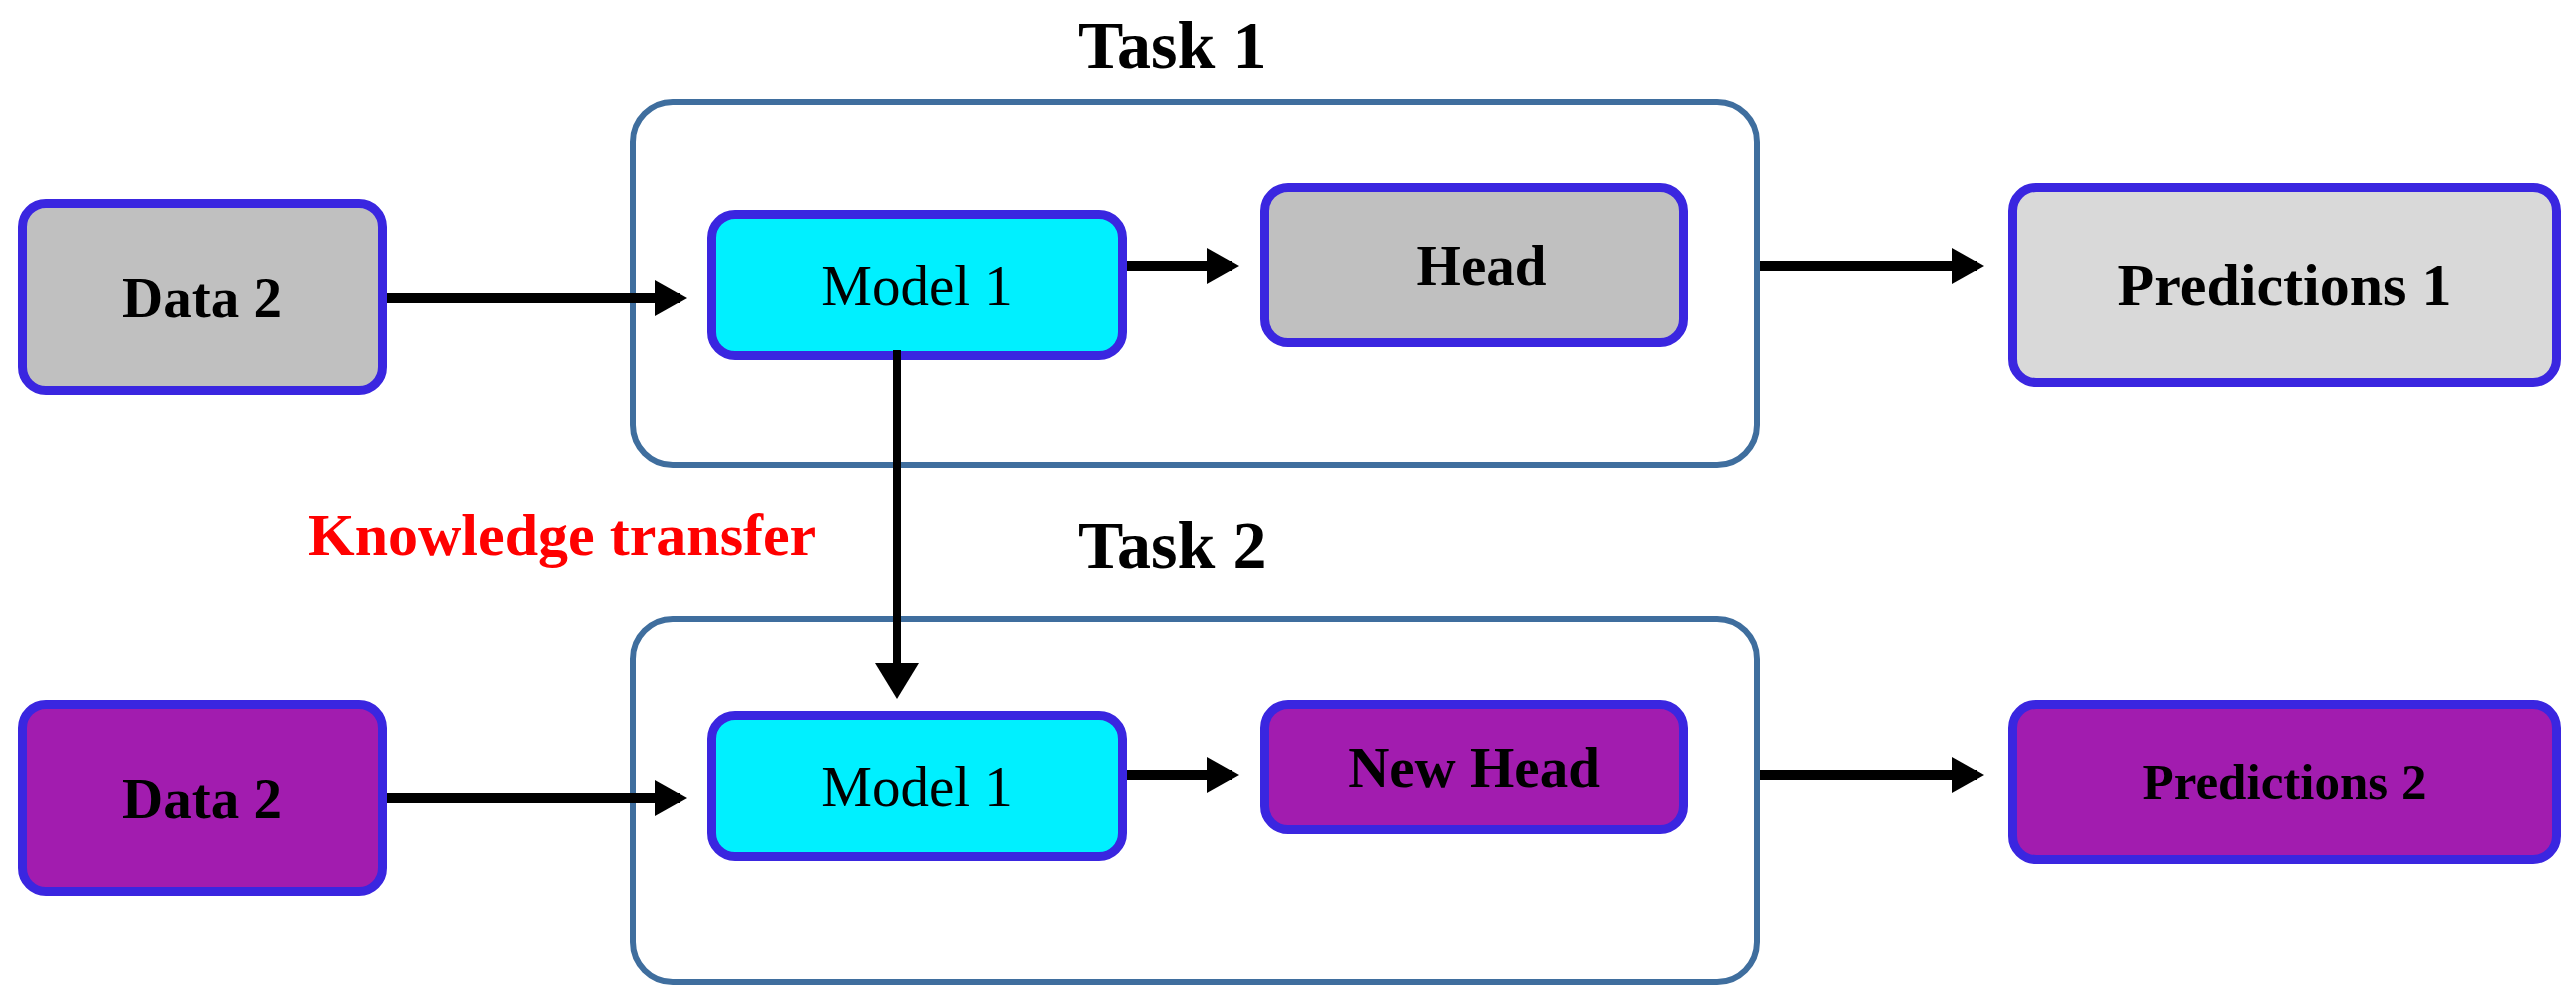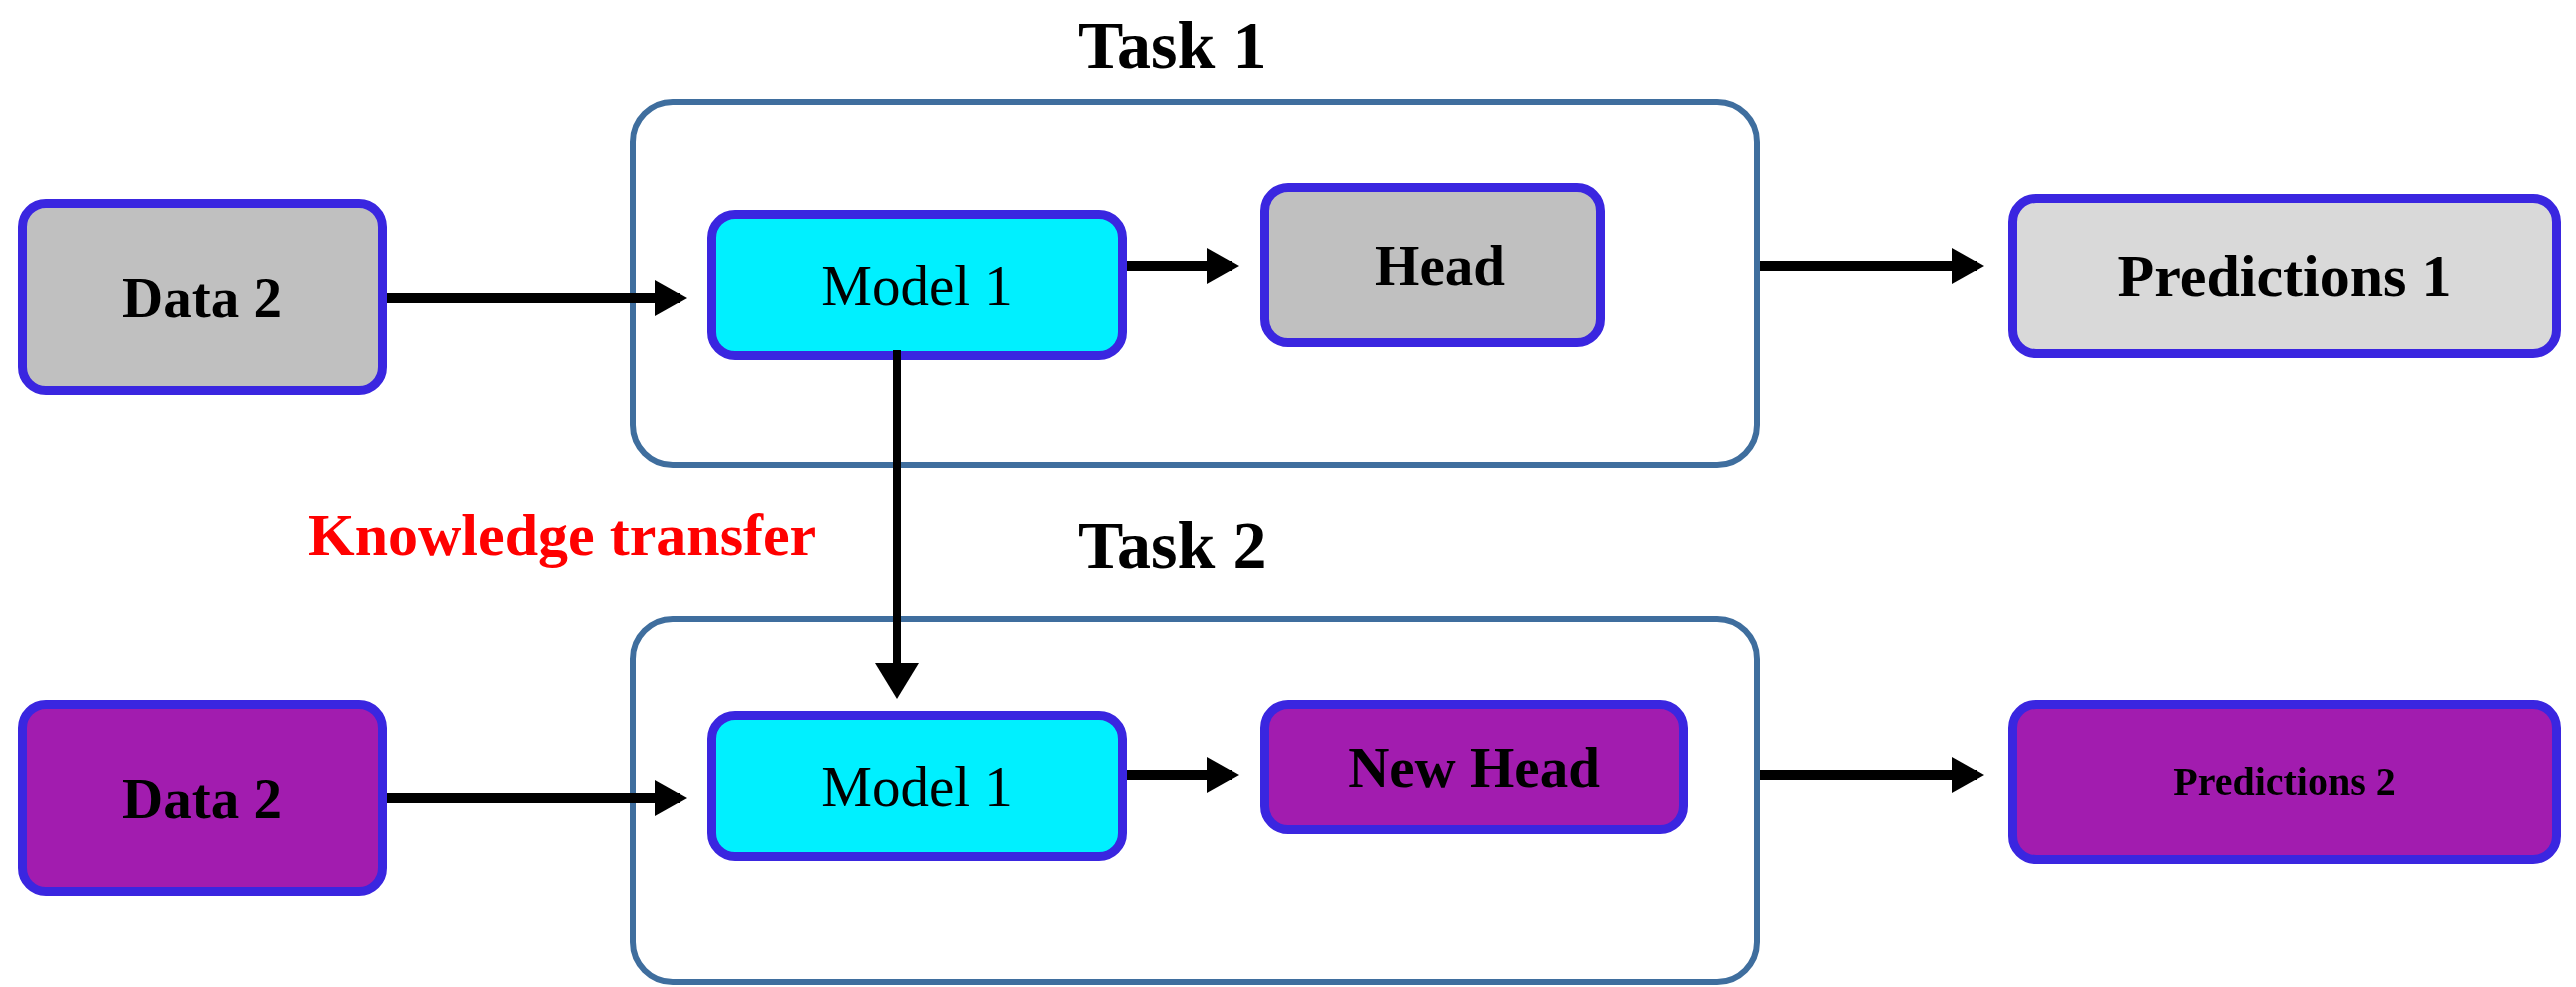--- a/index.html
+++ b/index.html
@@ -62,25 +62,25 @@
   .fill-cyan       { background: #00F0FF; }
   .fill-peach      { background: #a21caf; }
 
   
   #data1-node { left: 17.5px;   top: 199px;  width: 369px; height: 196px; font-size: 57px; }
   #data2-node { left: 17.5px;   top: 700px; width: 369px; height: 196px; font-size: 57px; }
 
   #model1-top-node    { left: 707px; top: 199px;  width: 420px; height: 150px; font-size: 57px; }
   #model1-bottom-node { left: 707px; top: 700px; width: 420px; height: 150px; font-size: 57px; }
 
-  #head-node     { left: 1260px; top: 183px;  width: 345px; height: 164px; font-size: 57px; padding-left: 15px; }
+  #head-node     { left: 1260px; top: 183px;  width: 428px; height: 164px; font-size: 57px; padding-left: 15px; }
   #new-head-node { left: 1260px; top: 700px; width: 428px; height: 134px; font-size: 57px; }
 
-  #pred1-node { left: 2008px; top: 194px;  width: 553px; height: 164px; font-size: 60px; }
-  #pred2-node { left: 2008px; top: 700px; width: 553px; height: 164px; font-size: 40px; }
+  #pred1-node { left: 2008px; top: 183px;  width: 553px; height: 204px; font-size: 60px; }
+  #pred2-node { left: 2008px; top: 700px; width: 553px; height: 164px; font-size: 51px; }
 
   
   .h-arrow {
     position: absolute;
     height: 9.8px;
     background: #000000;
   }
   .h-arrow::after {
     content: "";
     position: absolute;

